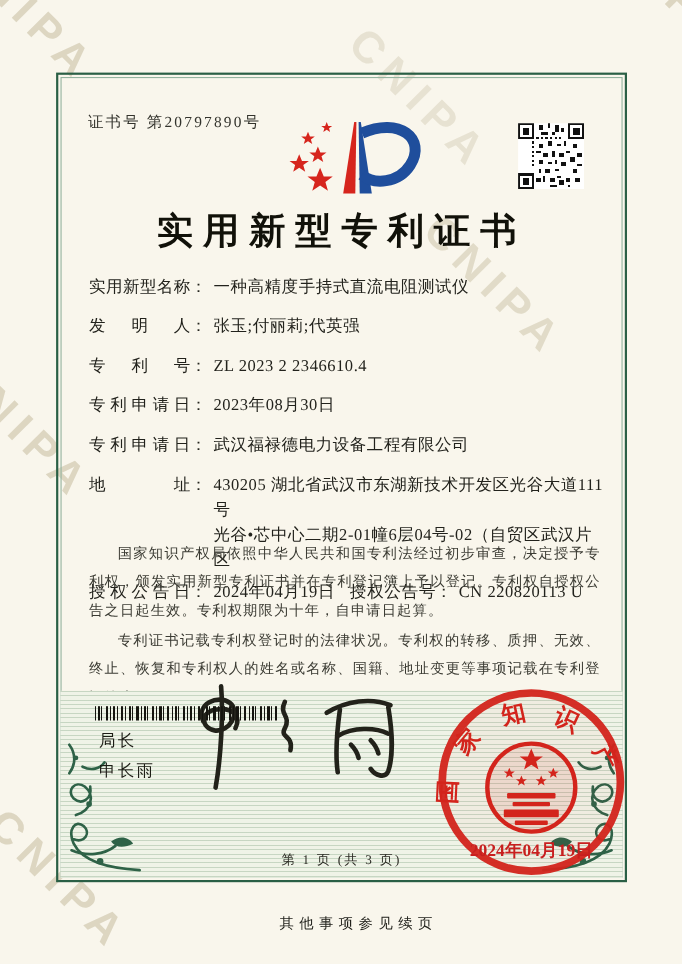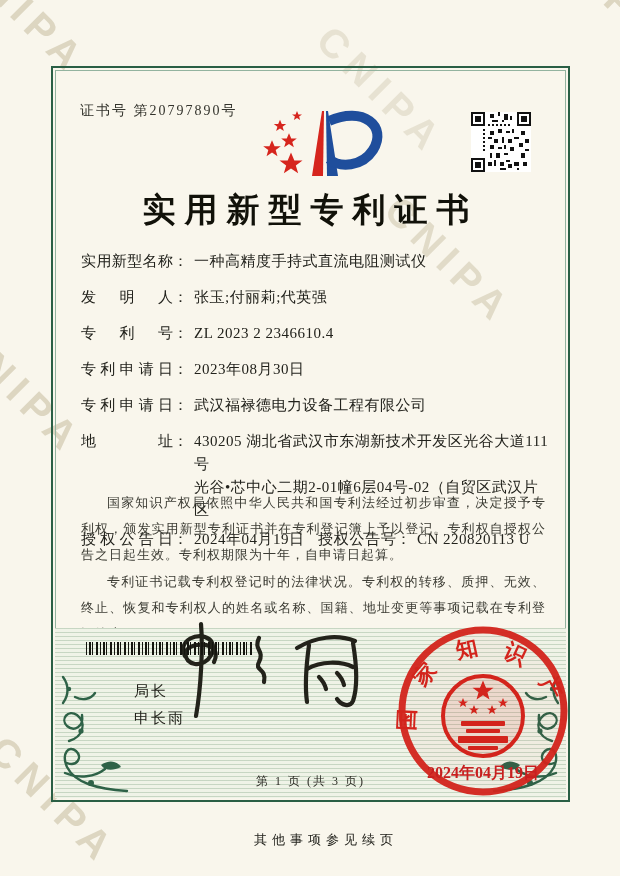--- a/index.html
+++ b/index.html
@@ -76,22 +76,22 @@
       #15150f 6px 7px, transparent 7px 10px,
       #15150f 10px 12px, transparent 12px 14px);
   }
   
   .band {
     position:absolute; left:2px; right:2px; bottom:2px; height:170px; z-index:2;
     background-color:#eff3e7;
     background-image:repeating-linear-gradient(180deg,
       rgba(124,160,126,0.35) 0 1px, rgba(0,0,0,0) 1px 4px);
   }
-  .official { position:absolute; left:35px; top:50px; font-size:15px; color:#1d1d16;
-              letter-spacing:2px; line-height:27px;margin-left:44px; }
+  .official { position:absolute; left:35px; top:33px; font-size:15px; color:#1d1d16;
+              letter-spacing:2px; line-height:27px; }
   .signature { position:absolute; left:100px; top:-12px; width:250px; height:110px; z-index:3; }
   .page-num { position:absolute; left:0; bottom:8px; width:100%; text-align:center;
               font-size:12px; letter-spacing:2px; color:#2b2b24; }
   .orn { position:absolute; bottom:0; width:78px; height:125px; }
   .orn.left { left:0; }
   .orn.right { right:0; transform:scaleX(-1); }
   
   .seal { position:absolute; left:342px; top:555px; width:176px; height:176px; z-index:4; }
   .seal svg { overflow:visible; }
   

